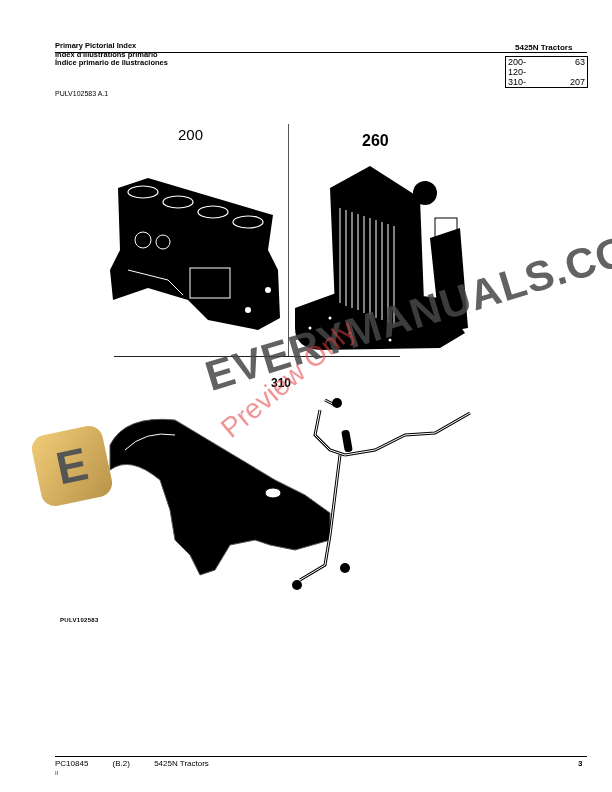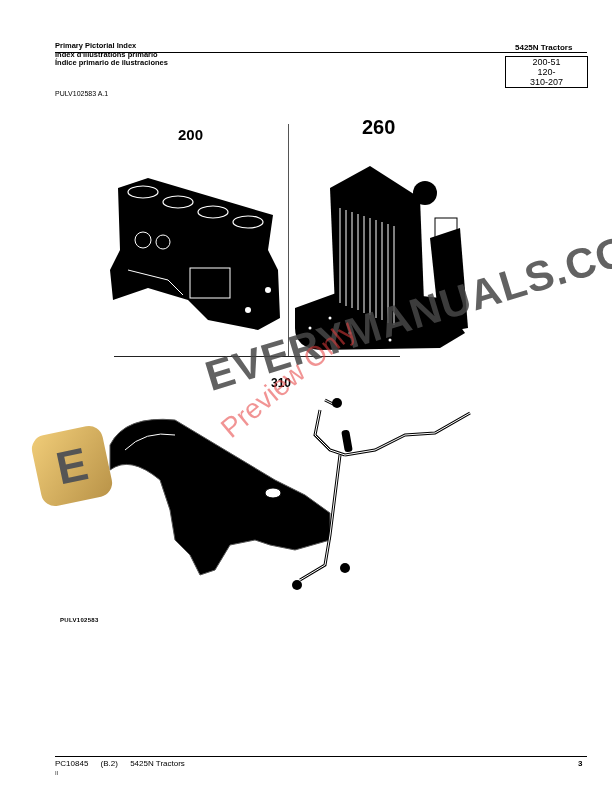--- a/index.html
+++ b/index.html
@@ -3,31 +3,31 @@
 <meta charset="utf-8">
 <style>
   html, body { margin: 0; padding: 0; background: #fff; }
   body { width: 612px; height: 792px; position: relative; overflow: hidden; font-family: "Liberation Sans", sans-serif; color: #000; }
   .abs { position: absolute; }
   .rule-top { left: 55px; top: 52px; width: 532px; height: 1px; background: #000; }
   .model-title { left: 515px; top: 43px; font-size: 8px; font-weight: bold; }
   .title-block { left: 55px; top: 42px; font-size: 7.5px; font-weight: bold; line-height: 8.6px; }
   .doc-id { left: 55px; top: 90px; font-size: 7px; }
   .index-box { left: 505px; top: 56px; width: 81px; border: 1px solid #000; font-size: 9px; line-height: 10px; }
-  .index-row { display: flex; justify-content: center; padding: 0 2px; }
+  .index-row { display: flex; justify-content: space-between; padding: 0 2px; }
   .index-row.last { border-top: 0; }
   .vdivider { left: 288px; top: 124px; width: 1px; height: 233px; background: #555; }
   .hdivider { left: 114px; top: 356px; width: 286px; height: 1px; background: #222; }
-  .label-200 { left: 178px; top: 126px; font-size: 15px; font-weight: bold; }
-  .label-260 { left: 362px; top: 116px; font-size: 20px; font-weight: bold; }
+  .label-200 { left: 178px; top: 126px; font-size: 15px; font-weight: normal; }
+  .label-260 { left: 362px; top: 132px; font-size: 16px; font-weight: bold; }
   .label-310 { left: 271px; top: 376px; font-size: 12px; font-weight: bold; }
   .fig-caption { left: 60px; top: 617px; font-size: 6px; font-weight: bold; letter-spacing: 0.3px; }
   .rule-bottom { left: 55px; top: 756px; width: 532px; height: 1px; background: #000; }
   .footer-left { left: 55px; top: 759px; font-size: 8px; }
-  .footer-left span { margin-right: 10px; }
+  .footer-left span { margin-right: 22px; }
   .footer-sub { left: 55px; top: 770px; font-size: 6px; color: #333; }
   .page-num { left: 578px; top: 759px; font-size: 8px; font-weight: bold; }
   .wm-text { left: 200px; top: 355px; font-size: 42px; font-weight: bold; color: rgba(70,70,70,0.85); transform: rotate(-17deg); transform-origin: left top; white-space: nowrap; letter-spacing: 1px; }
   .wm-preview { left: 215px; top: 420px; font-size: 28px; color: rgba(230,60,60,0.55); transform: rotate(-40deg); transform-origin: left top; white-space: nowrap; font-family: "Liberation Sans", sans-serif; }
   .wm-logo { left: 36px; top: 430px; width: 72px; height: 72px; border-radius: 14px; background: linear-gradient(135deg,#f0cc78,#b99348); transform: rotate(-12deg); display: flex; align-items: center; justify-content: center; font-size: 46px; font-weight: bold; color: #555; }
 </style>
 </head>
 <body>
 
 <div class="abs rule-top"></div>
@@ -36,21 +36,21 @@
 <div class="abs title-block">
   <div>Primary Pictorial Index</div>
   <div>Index d'illustrations primario</div>
   <div>Índice primario de ilustraciones</div>
 </div>
 <div class="abs doc-id">PULV102583 A.1</div>
 
 <div class="abs index-box">
   <div class="index-row">
     <span>200-</span>
-    <span>51</span>
+    <span>63</span>
   </div>
   <div class="index-row">
     <span>120-</span>
     <span></span>
   </div>
   <div class="index-row last">
     <span>310-</span>
     <span>207</span>
   </div>
 </div>

